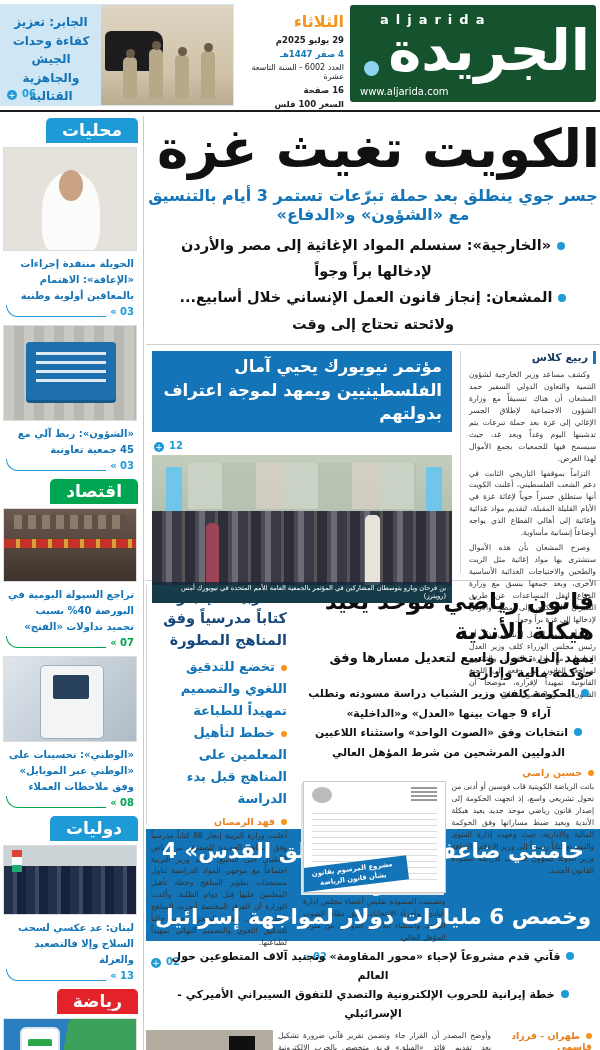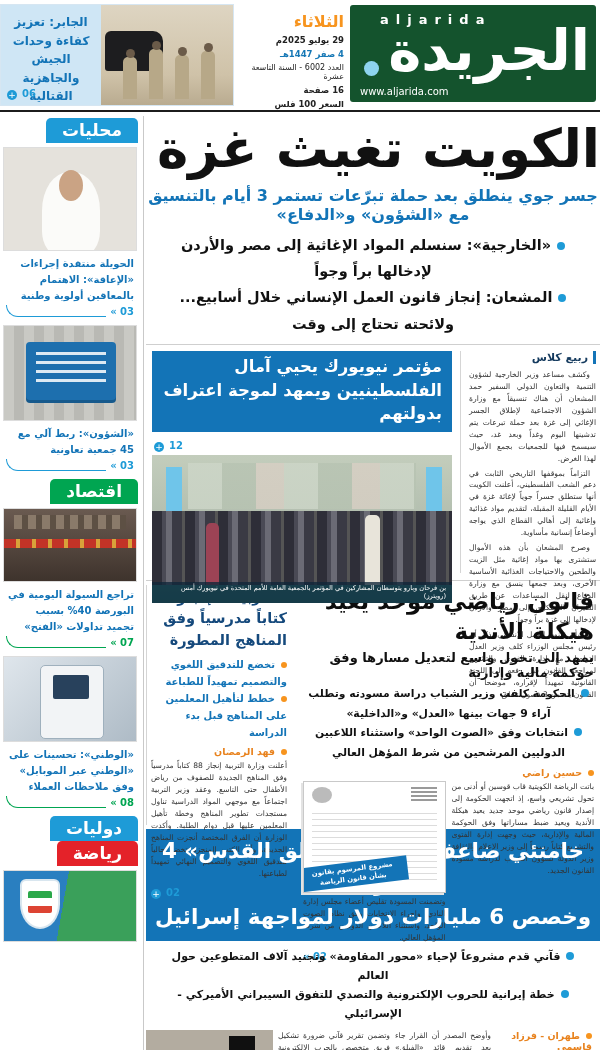--- a/index.html
+++ b/index.html
@@ -103,21 +103,21 @@
   .sports-body { display:flex; direction:rtl; gap:6px; margin-top:2px; }
   .sports-col { flex:1; }
   .doc-image { position:relative; width:100%; height:112px; background:#fff; border:1px solid #c9c9c9; box-shadow:-2px 2px 0 #e3e3e3; overflow:hidden; }
   .doc-lines { position:absolute; top:26px; left:8px; right:8px; bottom:8px; background:repeating-linear-gradient(180deg,#fff 0 5px,#dcdcdc 5px 6px); }
   .doc-logo { position:absolute; top:5px; right:8px; width:26px; height:14px; background:repeating-linear-gradient(180deg,#9a9a9a 0 2px,#fff 2px 4px); }
   .doc-logo.l2 { right:auto; left:8px; width:20px; border-radius:50%; height:16px; background:#bbb; }
   .doc-ribbon { position:absolute; bottom:6px; left:-6px; width:78%; background:#1374b7; color:#fff; font-size:6.8px; font-weight:bold; text-align:center; padding:2px 6px; transform:rotate(-7deg); line-height:1.5; }
   .edu-col { flex:1; padding:2px 8px 0 4px; border-left:1px solid #d5d5d5; }
   .edu-h3 { color:#15497c; font-size:14.5px; font-weight:bold; line-height:1.5; text-align:right; }
   .edu-bullets { margin-top:4px; }
-  .edu-bullet { color:#1374b7; font-size:10px; font-weight:bold; line-height:1.7; text-align:right; }
+  .edu-bullet { color:#1374b7; font-size:13px; font-weight:bold; line-height:1.7; text-align:right; }
   .endref { margin-top:1px; text-align:left; }
 
   
   .iran-banner { margin-top:4px; background:#1374b7; color:#fff; text-align:center; font-weight:bold; font-size:21.5px; line-height:1.55; padding:5px 4px 7px; }
   .iran-bullets { margin:6px 10px 0; }
   .iran-bullets .bullet-line { font-size:11px; line-height:1.75; }
   .iran-body { display:flex; direction:rtl; gap:5px; margin-top:6px; padding:0 8px 0 0; height:148px; }
   .iran-col { width:96px; }
   .iran-col.c3 { width:112px; }
   .iran-photo { flex:1; position:relative; overflow:hidden; background:linear-gradient(180deg,#b3aca0 0 22%,#9b958a 22% 34%,#6e6757 34%); }
@@ -199,20 +199,28 @@
       <div class="side-photo art-atm"></div>
       <div class="side-title">«الوطني»: تحسينات على «الوطني عبر الموبايل» وفق ملاحظات العملاء</div>
       <div class="side-foot">
         <span class="side-page marker-ltr" style="color:#00a551">« 08</span>
         <span class="side-curve" style="border-color:#00a551"></span>
       </div>
     </div>
 
     
     <div class="side-tab" style="background:#1e9bd7">دوليات</div>
+    <div class="side-item">
+      <div class="side-photo art-officials"></div>
+      <div class="side-title">لبنان: عد عكسي لسحب السلاح وإلا فالتصعيد والعزلة</div>
+      <div class="side-foot">
+        <span class="side-page marker-ltr" style="color:#1e9bd7">« 13</span>
+        <span class="side-curve" style="border-color:#1e9bd7"></span>
+      </div>
+    </div>
 
     
     <div class="side-tab" style="background:#e42229">رياضة</div>
     <div class="side-item">
       <div class="side-photo art-club"></div>
 
     </div>
   </div>
 
   <div class="main">

